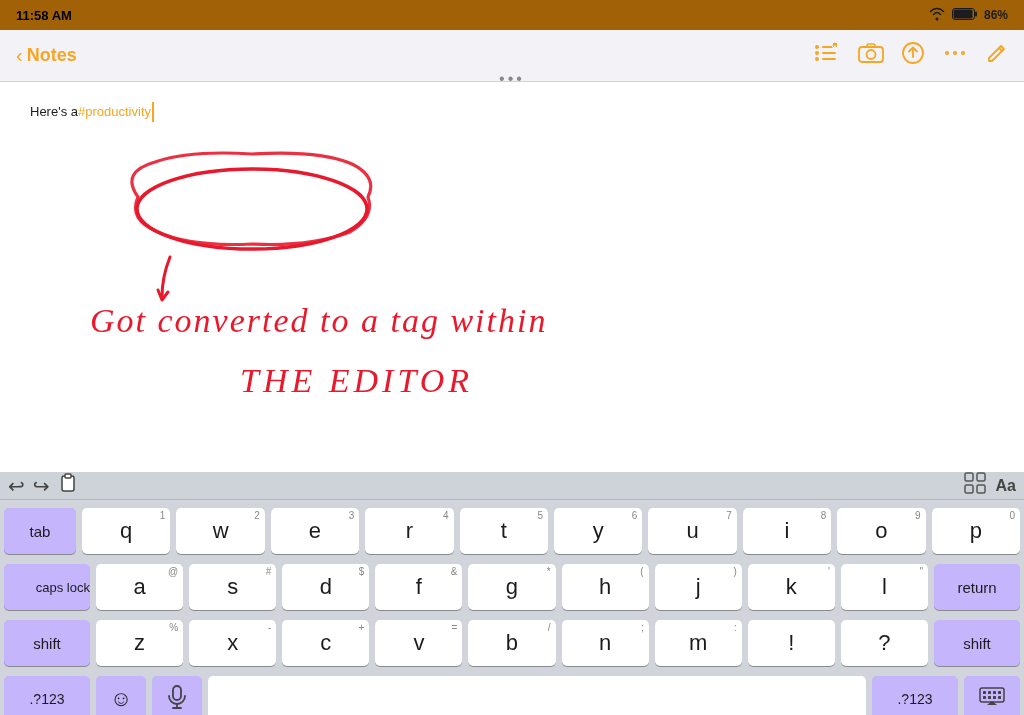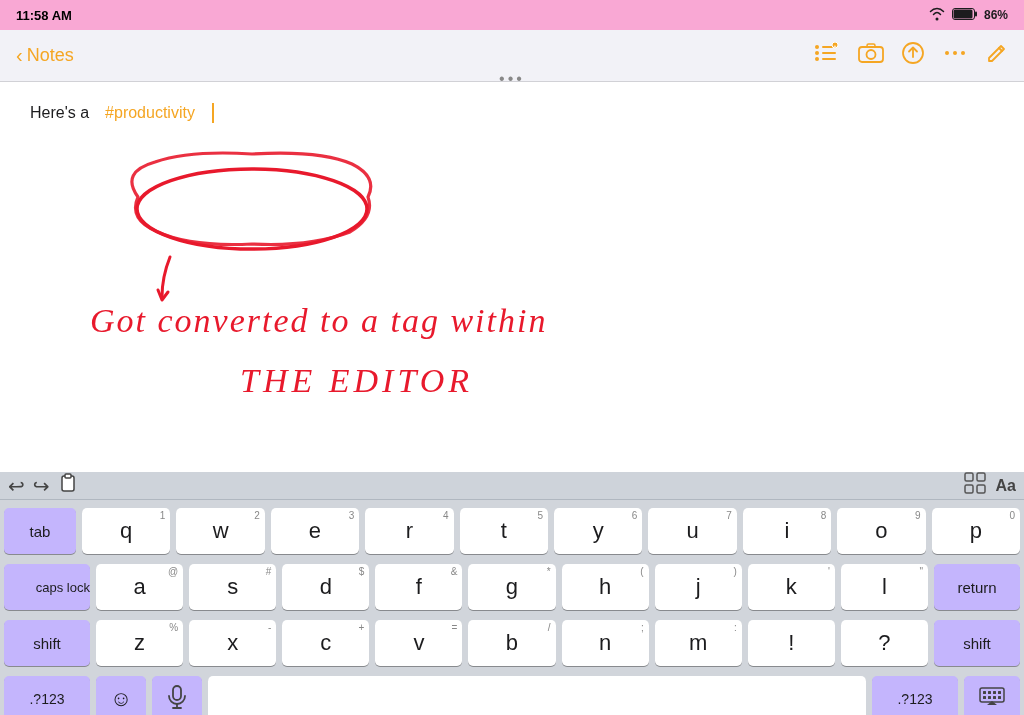--- a/index.html
+++ b/index.html
@@ -7,21 +7,21 @@
       width: 1024px;
       height: 715px;
       overflow: hidden;
       font-family: -apple-system, BlinkMacSystemFont, 'Helvetica Neue', sans-serif;
       background: #fff;
     }
 
     
     .status-bar {
       height: 30px;
-      background: #f9a8d4;
+      background: #a16207;
       display: flex;
       align-items: center;
       justify-content: space-between;
       padding: 0 16px;
       font-size: 13px;
       font-weight: 600;
     }
     .status-time { font-weight: 700; font-size: 13px; }
     .status-right { display: flex; align-items: center; gap: 6px; font-size: 12px; }
 
@@ -37,21 +37,21 @@
     }
     .nav-left { display: flex; align-items: center; gap: 4px; }
     .nav-back-arrow {
       color: #f5a623;
       font-size: 20px;
       font-weight: 300;
     }
     .nav-back-label {
       color: #f5a623;
       font-size: 18px;
-      font-weight: 400;
+      font-weight: 700;
     }
     .nav-dots {
       color: #888;
       font-size: 18px;
       letter-spacing: 2px;
       position: absolute;
       left: 50%;
       transform: translateX(-50%);
       top: 40px;
     }
@@ -59,27 +59,27 @@
 
     
     .note-area {
       background: #fff;
       padding: 20px 30px;
       height: 390px;
       position: relative;
       overflow: hidden;
     }
     .note-text-line {
-      font-size: 16px;
+      font-size: 13px;
       color: #1c1c1e;
       font-weight: 400;
       line-height: 1.4;
       display: flex;
       align-items: center;
-      gap: 16px;
+      gap: 0;
       flex-wrap: wrap;
     }
     .note-text-normal { color: #1c1c1e; }
     .note-text-tag { color: #f5a623; font-weight: 500; }
     .cursor-line {
       display: inline-block;
       width: 2px;
       height: 20px;
       background: #f5a623;
       margin-left: 1px;

